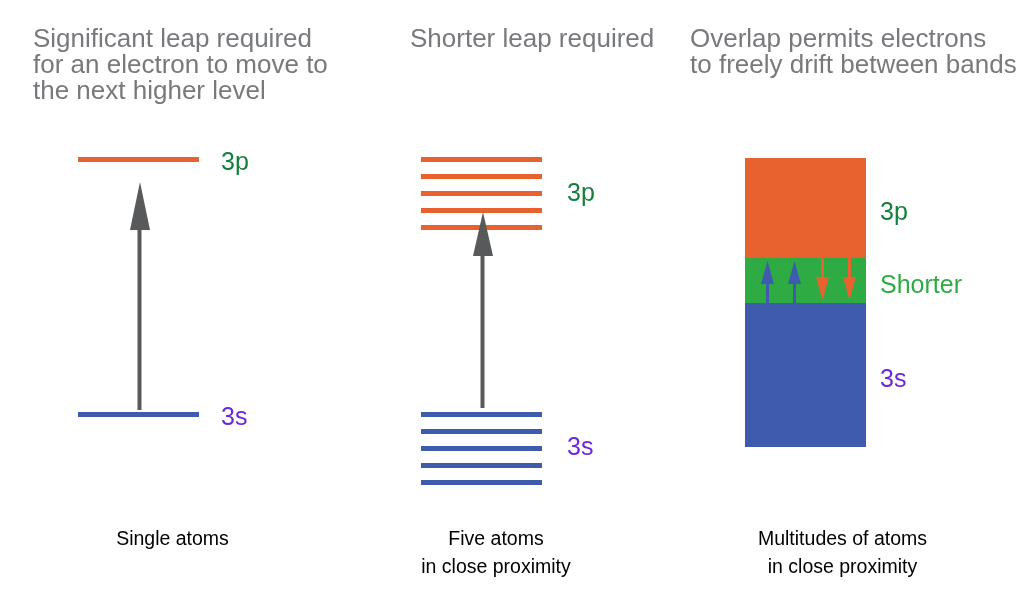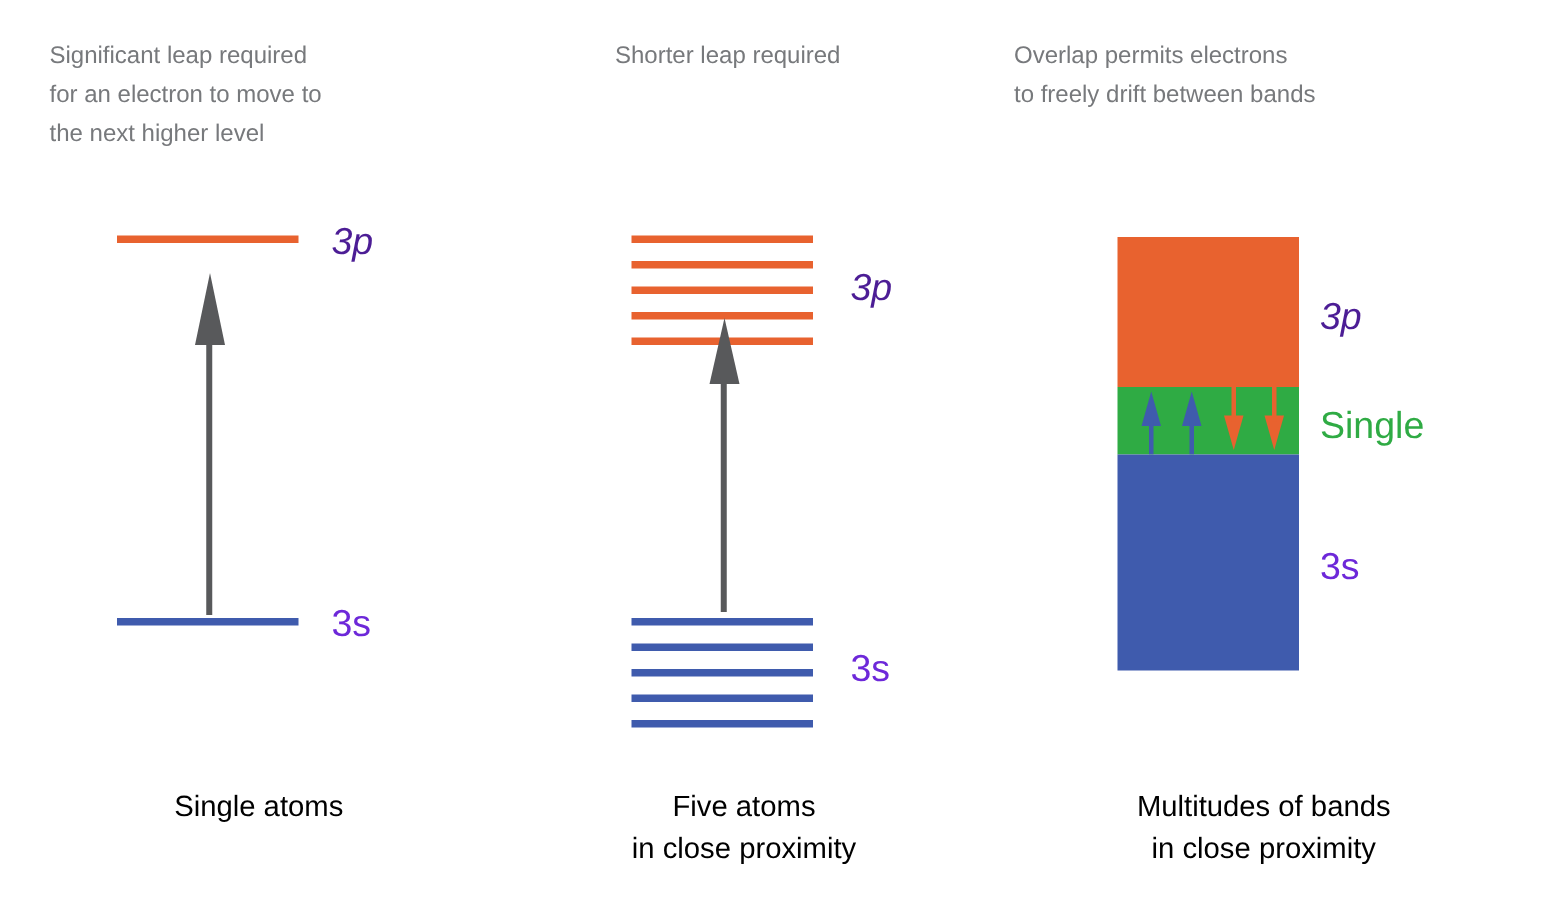--- a/index.html
+++ b/index.html
@@ -20,28 +20,28 @@
     top: 0;
     height: 612px;
   }
   #panel-single   { left: 0px;   width: 345px; }
   #panel-five     { left: 345px; width: 330px; }
   #panel-many     { left: 675px; width: 359px; }
 
   .header {
     position: absolute;
     top: 25px;
-    font-size: 16px;
+    font-size: 26px;
     line-height: 26px;
     color: #77797c;
     white-space: pre-line;
   }
   #header-single { left: 33px; }
   #header-five   { left: 33px; margin-left: 32px; }
-  #header-many   { left: 1px; }
+  #header-many   { left: 15px; }
 
   .caption {
     position: absolute;
     top: 524px;
     width: 100%;
     text-align: center;
     font-size: 19.5px;
     line-height: 28px;
     color: #000000;
     white-space: pre-line;
@@ -57,21 +57,21 @@
   }
   .level-line.p { background: #e8622f; }
   .level-line.s { background: #3f5bad; }
 
   
   .orb-label {
     position: absolute;
     font-size: 25px;
     line-height: 25px;
   }
-  .orb-label.p { color: #4c1d95; font-style: italic; }
+  .orb-label.p { color: #15803d; }
   .orb-label.s { color: #6d28d9; }
   .orb-label.ov { color: #2fab44; }
 
   
   .gray-arrow {
     position: absolute;
     width: 26px;
   }
 
   
@@ -138,21 +138,21 @@
 
   <div class="caption" id="caption-five">Five atoms
 in close proximity</div>
 </div>
 
 <div class="panel" id="panel-many">
 
   <div class="header" id="header-many">Overlap permits electrons
 to freely drift between bands</div>
 
-  <div class="caption" id="caption-many">Multitudes of bands
+  <div class="caption" id="caption-many">Multitudes of atoms
 in close proximity</div>
 </div>
 
 <div class="band" id="band-3p"></div>
 <div class="band" id="band-overlap"></div>
 <div class="band" id="band-3s"></div>
 
 <svg class="mini-arrow" style="left:759px; top:258px;" viewBox="0 0 17 45">
   <polygon points="8.5,3 15,26 2,26" fill="#3f5bad"></polygon>
   <rect x="7" y="22" width="3" height="23" fill="#3f5bad"></rect>
@@ -164,14 +164,14 @@
 <svg class="mini-arrow" style="left:814px; top:258px;" viewBox="0 0 17 45">
   <polygon points="8.5,42 15,19 2,19" fill="#e8622f"></polygon>
   <rect x="7" y="0" width="3" height="23" fill="#e8622f"></rect>
 </svg>
 <svg class="mini-arrow" style="left:841px; top:258px;" viewBox="0 0 17 45">
   <polygon points="8.5,42 15,19 2,19" fill="#e8622f"></polygon>
   <rect x="7" y="0" width="3" height="23" fill="#e8622f"></rect>
 </svg>
 
 <div class="orb-label p" style="left:880px; top:199px;">3p</div>
-<div class="orb-label ov" style="left:880px; top:272px;">Single</div>
+<div class="orb-label ov" style="left:880px; top:272px;">Shorter</div>
 <div class="orb-label s" style="left:880px; top:366px;">3s</div>
 
 </body></html>

